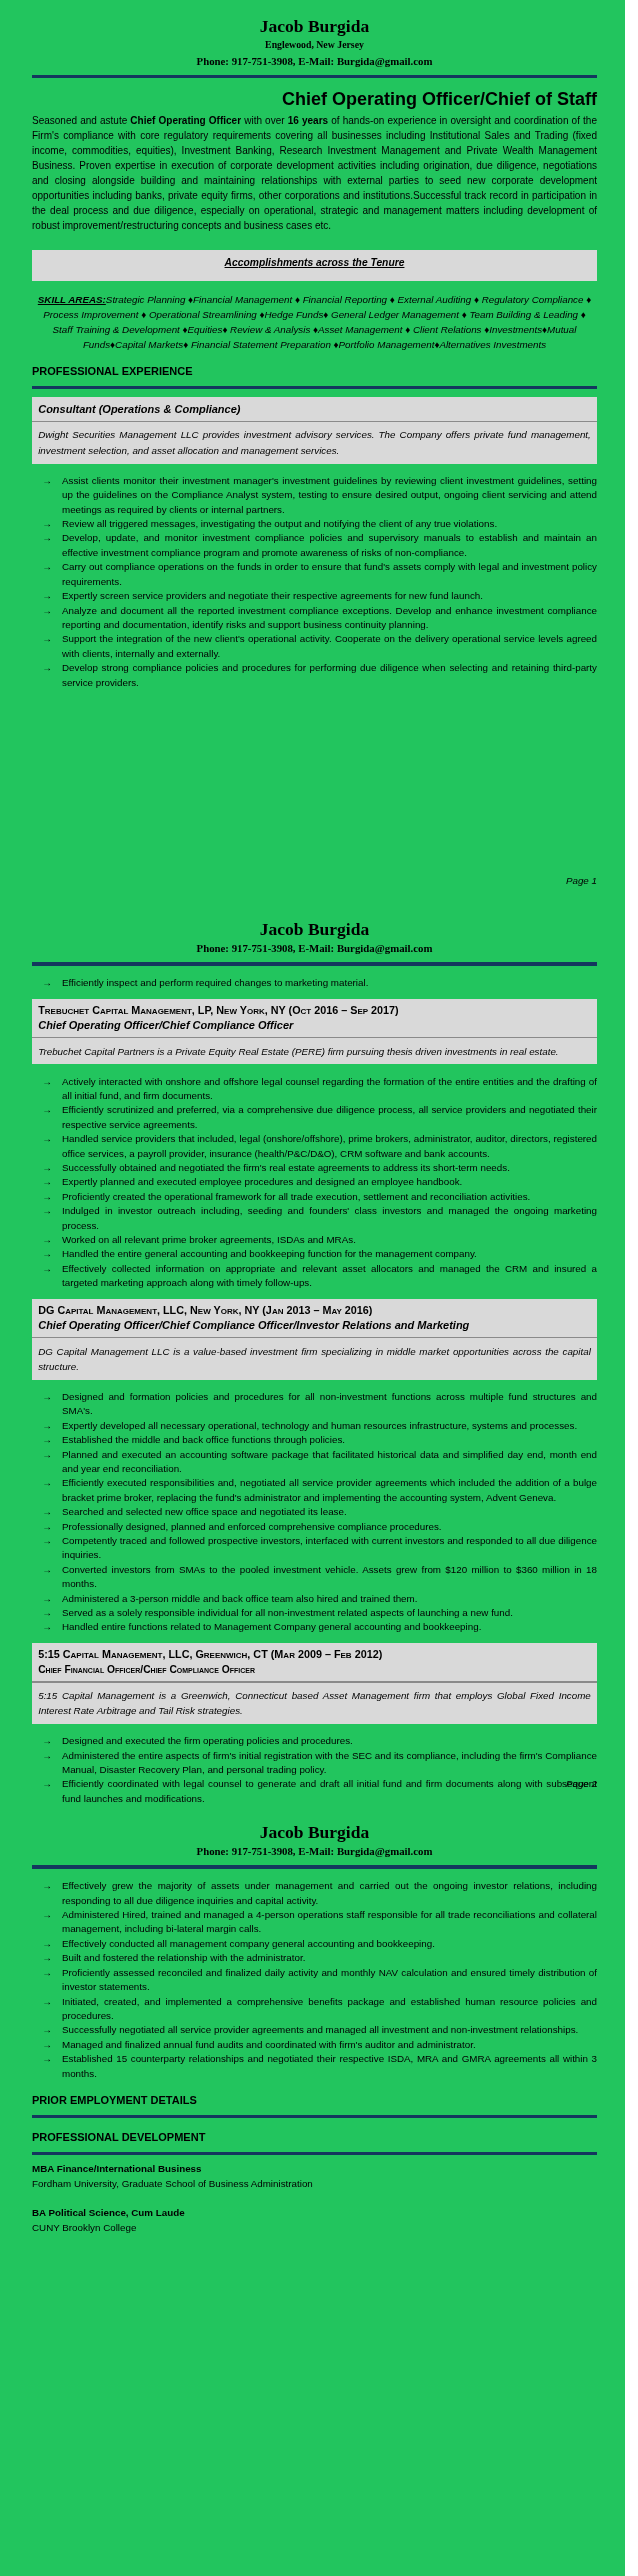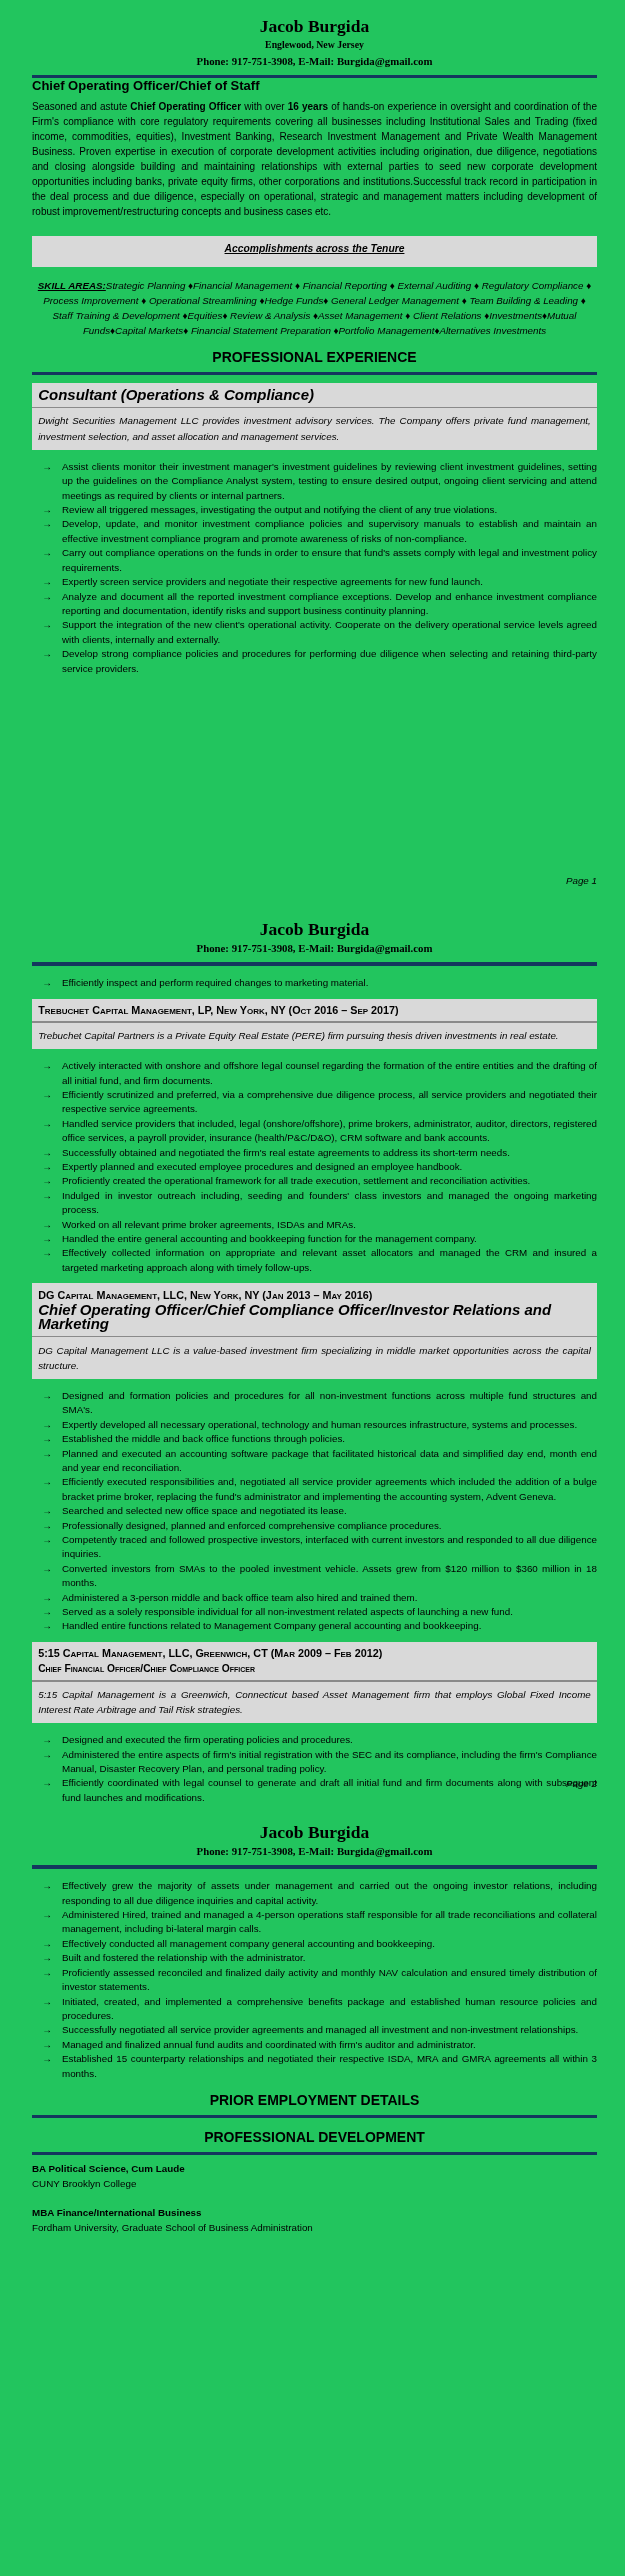--- a/index.html
+++ b/index.html
@@ -7,36 +7,36 @@
   .page{width:625px;height:903px;position:relative;overflow:hidden;background:#22c55e;}
   .inner{padding:0 28px 0 32px;}
   
   .hdr{text-align:center;font-family:"Liberation Serif",serif;font-weight:bold;}
   .hdr-name{font-size:17.5px;line-height:20.6px;padding-top:15.5px;}
   .hdr-loc{font-size:9.8px;line-height:12.4px;margin-top:3.1px;}
   .hdr-contact{font-size:10.8px;line-height:14px;margin-top:2.1px;}
   .rule{height:3.6px;background:#14375e;margin-top:7.2px;}
   .rule.thin{height:3.1px;}
   
-  .headline{text-align:left;font-weight:bold;font-size:13px;line-height:15.5px;margin-top:0;}
+  .headline{text-align:right;font-weight:bold;font-size:18px;line-height:15.5px;margin-top:14px;}
   .summary{font-size:10px;line-height:15px;text-align:justify;margin:5.2px 0 0 0;}
   .summary b{font-weight:bold;}
   
   .acc-box{background:#d9d9d9;margin-top:17px;padding:6.2px 19.6px 7.2px;text-align:center;}
   .acc-title{font-size:10.3px;font-weight:bold;font-style:italic;text-decoration:underline;line-height:14.4px;}
   .acc-item{font-size:9.8px;font-weight:bold;font-style:italic;line-height:14.4px;margin-top:2.6px;}
   
   .skills{margin-top:11.3px;text-align:center;font-style:italic;font-size:9.8px;line-height:15px;padding:0 4.1px;}
   .skills-label{font-weight:bold;text-decoration:underline;}
   
-  .section-title{text-align:center;font-weight:bold;font-size:14px;line-height:14.4px;margin-top:12.4px;}
+  .section-title{text-align:left;font-weight:bold;font-size:11px;line-height:14.4px;margin-top:12.4px;}
   
   .job-head{background:#d9d9d9;margin-top:8.2px;padding:4.1px 6.2px 5.2px;}
   .job-company{font-variant:small-caps;font-weight:bold;font-size:10.8px;line-height:14.4px;}
-  .job-title{font-weight:bold;font-style:italic;font-size:15px;line-height:14.4px;margin-top:1px;}
+  .job-title{font-weight:bold;font-style:italic;font-size:11px;line-height:14.4px;margin-top:1px;}
   .job-title.sc{font-style:normal;font-variant:small-caps;font-size:10.3px;}
   .job-divider{height:1.5px;background:#8a8a8a;margin:4.1px -6.2px 5.2px;}
   .job-desc{font-style:italic;font-size:9.8px;line-height:15.5px;text-align:justify;}
   
   .bullets{margin-top:10.3px;}
   .bullet{position:relative;padding-left:30px;font-size:9.8px;line-height:14.4px;text-align:justify;}
   .bullet .arrow{position:absolute;left:10.3px;top:0;font-weight:normal;}
   .bullet.single{margin-top:10.3px;}
   
   .prior-item{font-weight:bold;font-style:italic;font-size:9.8px;line-height:15.5px;margin-top:0;}
@@ -135,20 +135,21 @@
     </div>
     <div class="rule"></div>
 
     <div class="bullet single">
       <span class="arrow">→</span>
       <span>Efficiently inspect and perform required changes to marketing material.</span>
     </div>
 
     <div class="job-head">
       <div class="job-company">Trebuchet Capital Management, LP, New York, NY (Oct 2016 – Sep 2017)</div>
+      <div class="job-title">Chief Operating Officer/Chief Compliance Officer</div>
       <div class="job-divider"></div>
       <div class="job-desc">Trebuchet Capital Partners is a Private Equity Real Estate (PERE) firm pursuing thesis driven investments in real estate.</div>
     </div>
 
     <div class="bullets">
         <div class="bullet">
         <span class="arrow">→</span>
         <span>Actively interacted with onshore and offshore legal counsel regarding the formation of the entire entities and the drafting of all initial fund, and firm documents.</span>
       </div>
         <div class="bullet">
@@ -330,24 +331,24 @@
         <div class="prior-item"></div>
         <div class="prior-item"></div>
         <div class="prior-item"></div>
       </div>
 
     <div class="section-title">PROFESSIONAL DEVELOPMENT</div>
     <div class="rule thin"></div>
 
     <div class="edu-list">
         <div class="edu-item">
+        <div class="edu-degree">MBA Finance/International Business</div>
+        <div class="edu-school">Fordham University, Graduate School of Business Administration</div>
+      </div>
+        <div class="edu-item">
         <div class="edu-degree">BA Political Science, Cum Laude</div>
         <div class="edu-school">CUNY Brooklyn College</div>
       </div>
-        <div class="edu-item">
-        <div class="edu-degree">MBA Finance/International Business</div>
-        <div class="edu-school">Fordham University, Graduate School of Business Administration</div>
-      </div>
       </div>
   </div>
 
 </div>
 
 
 </body></html>

